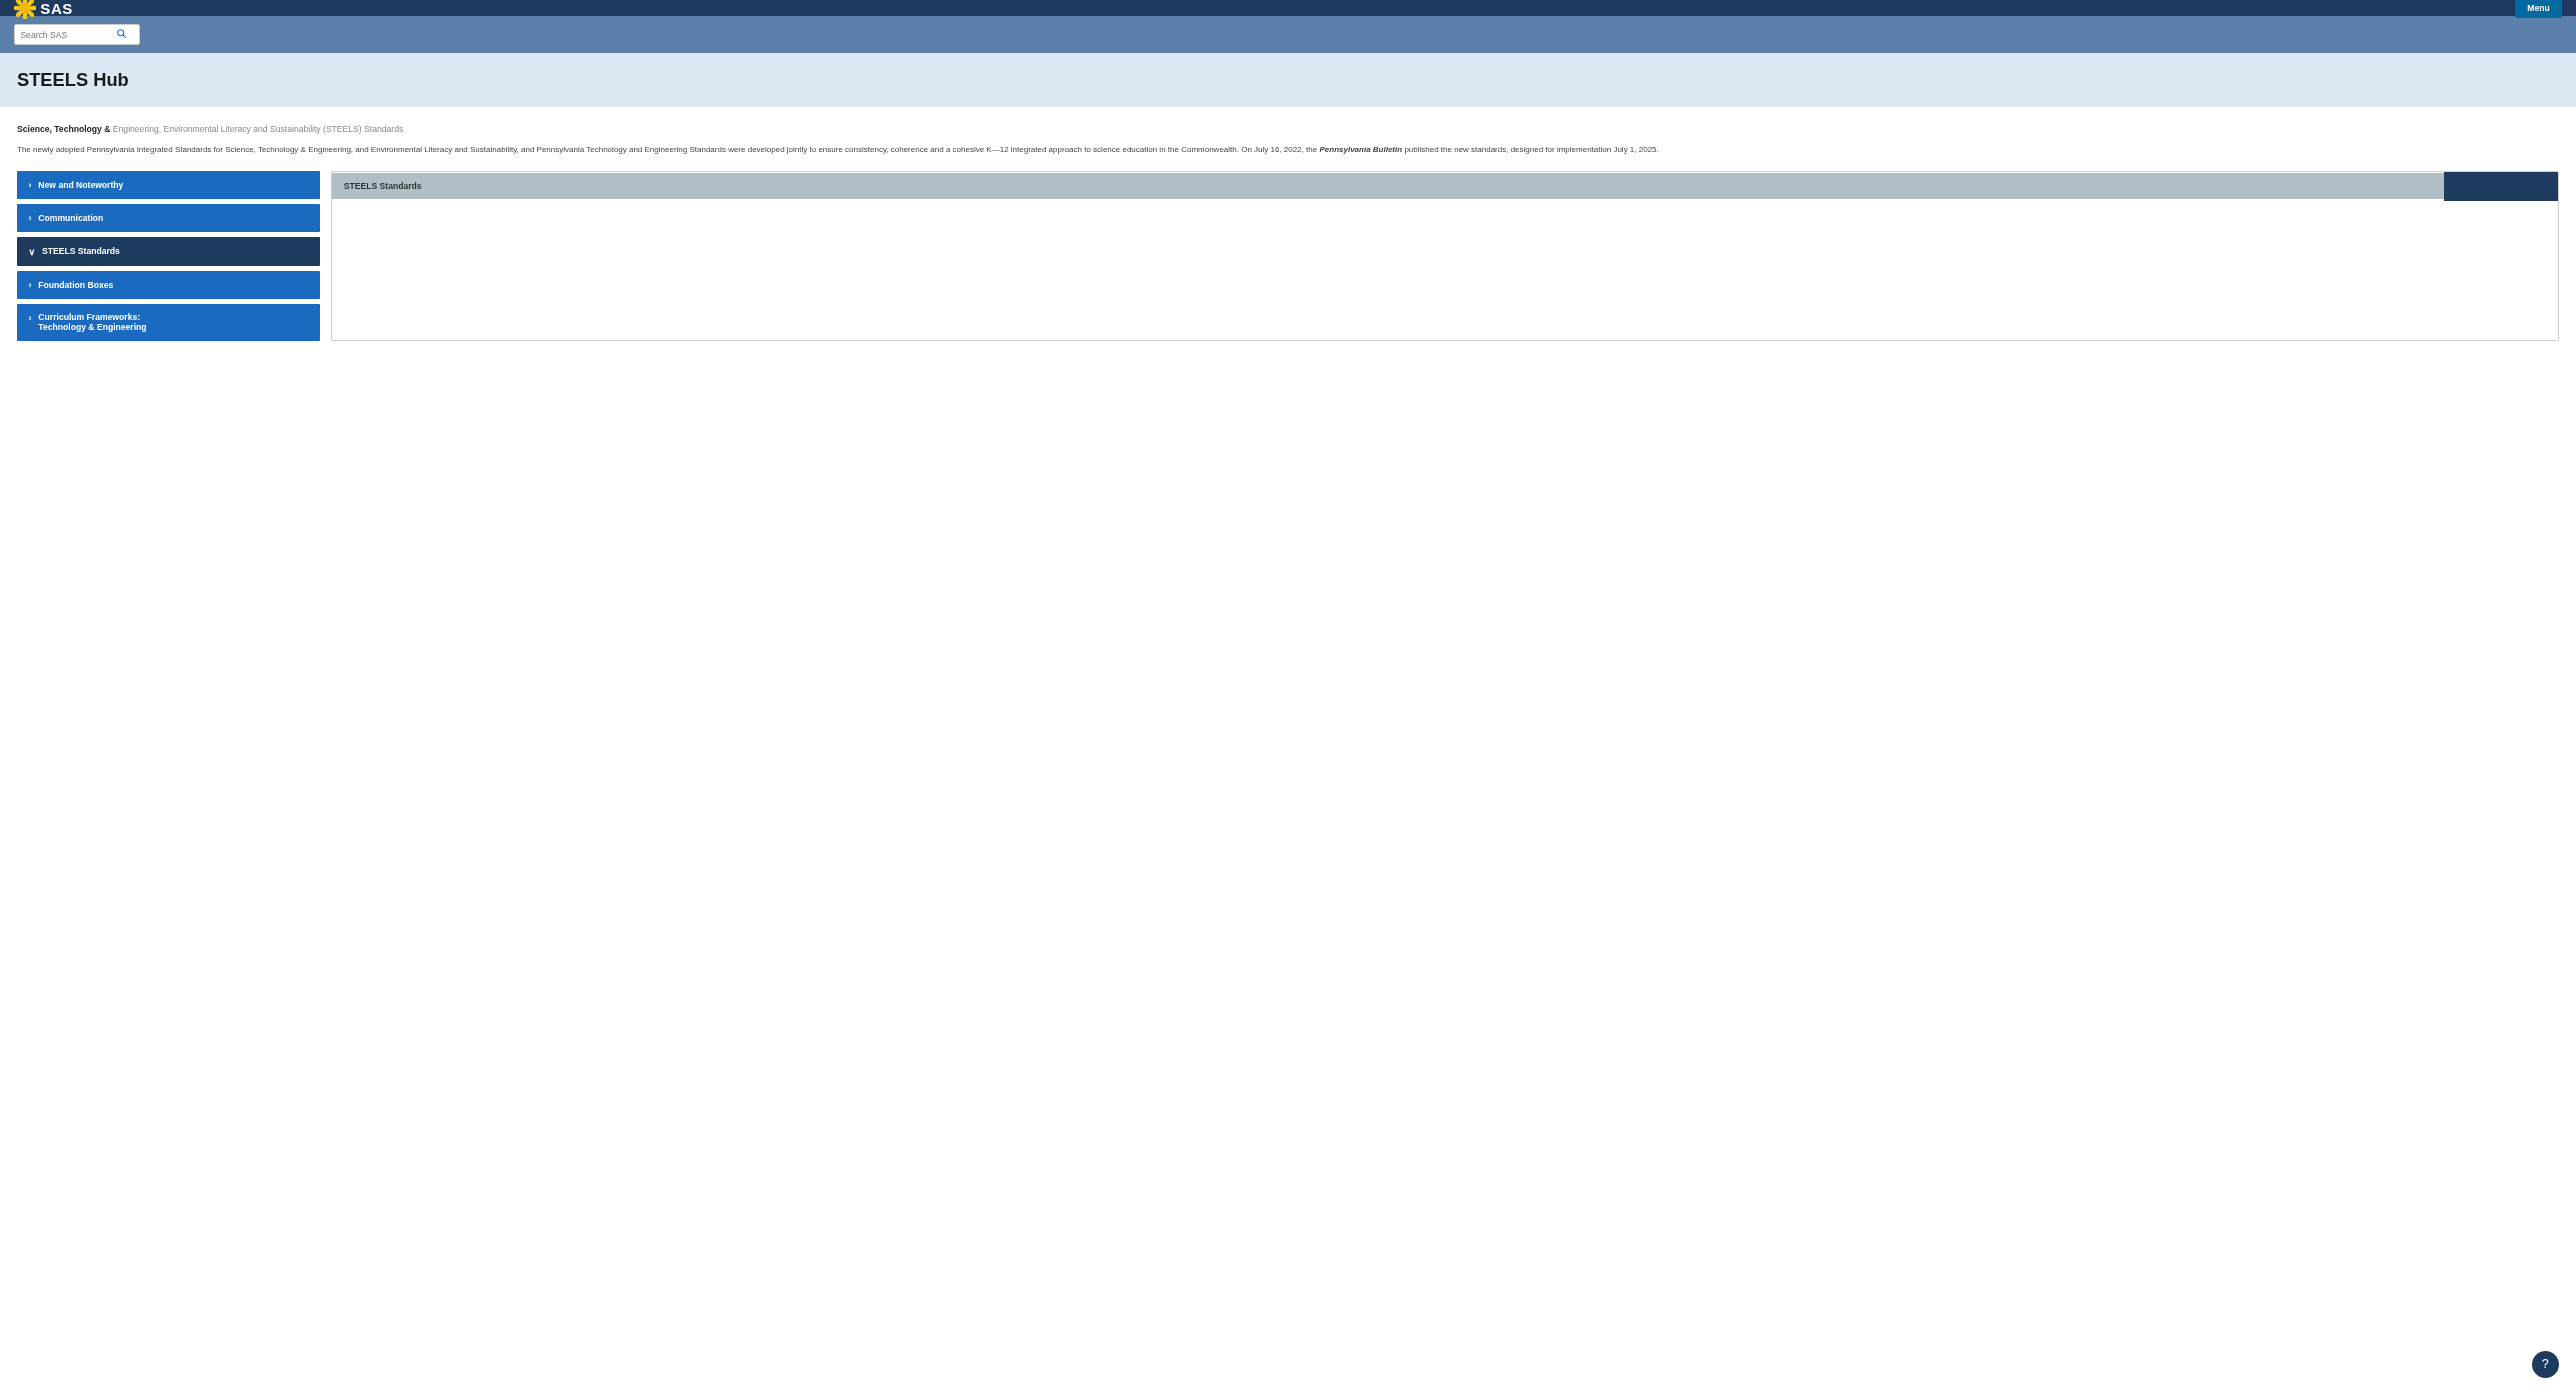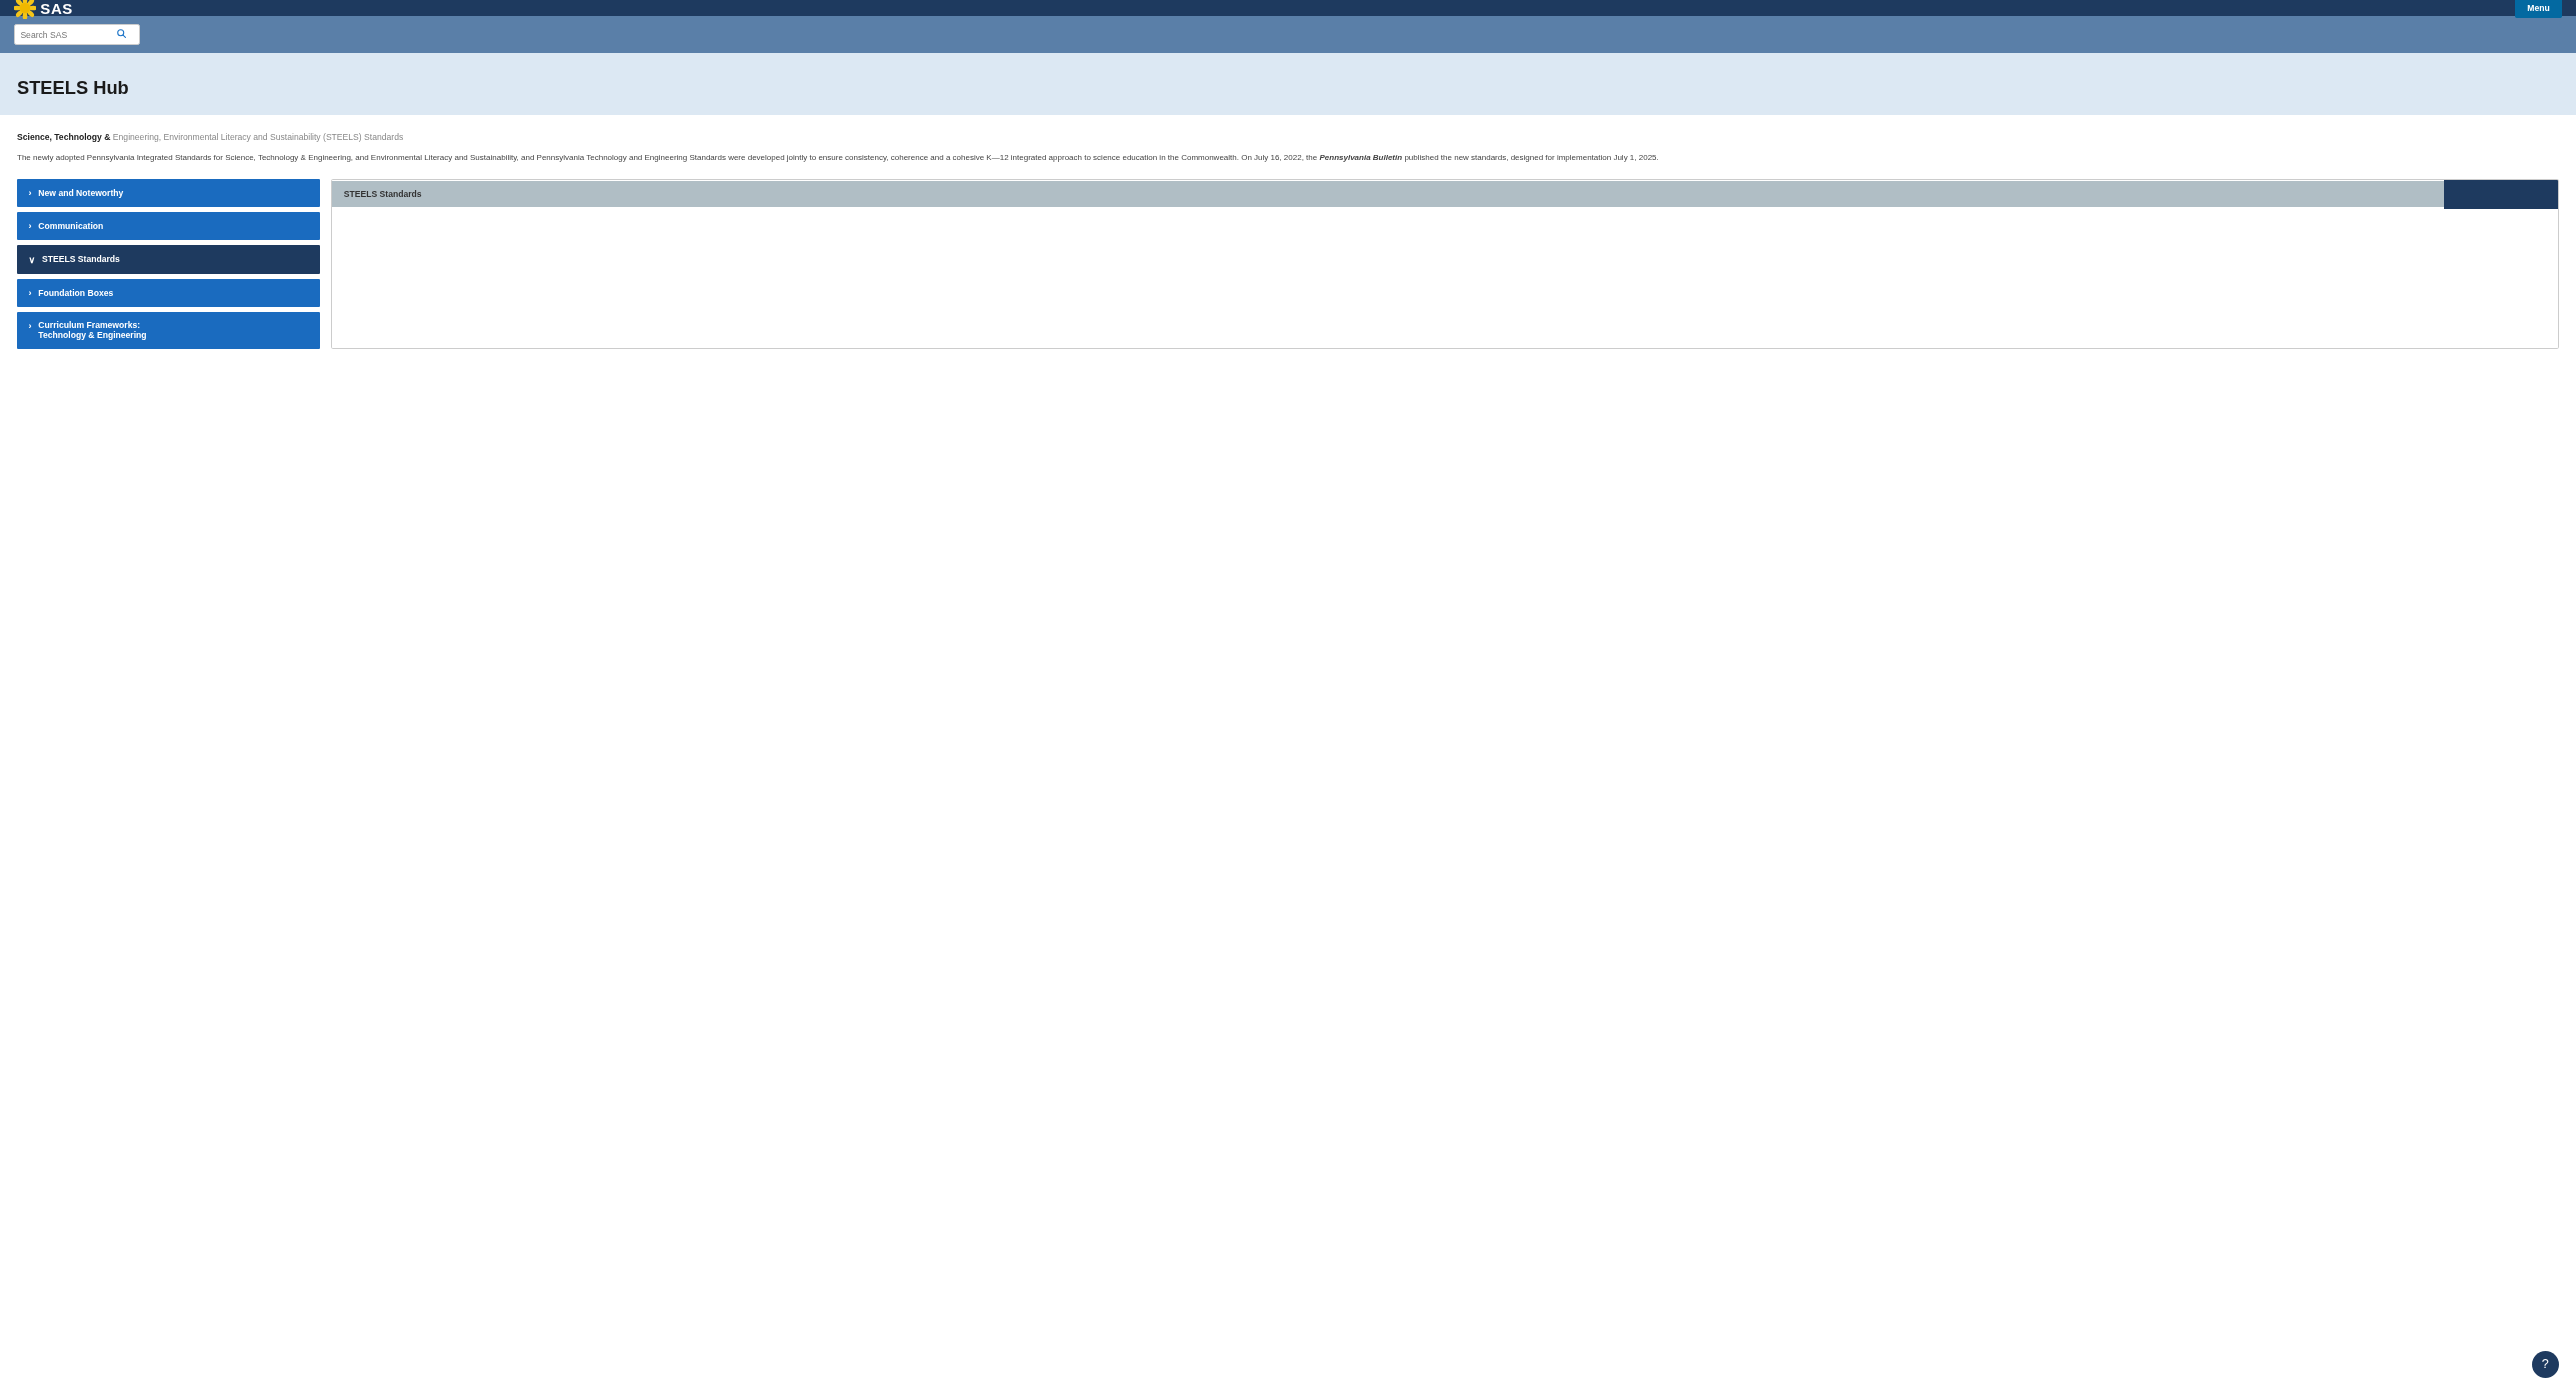--- a/index.html
+++ b/index.html
@@ -64,21 +64,21 @@
       background: transparent;
     }
     .search-icon-svg {
       color: #1a73c7;
       font-size: 10.3px;
     }
 
     
     .page-title-bar {
       background: #dce8f3;
-      padding: 24px 17px 16px 17px;
+      padding: 16px 17px 16px 17px;
     }
     .page-title {
       font-size: 18.3px;
       font-weight: bold;
       color: #1a1a1a;
     }
 
     
     .content-area {
       padding: 17px 17px 11.4px 17px;

